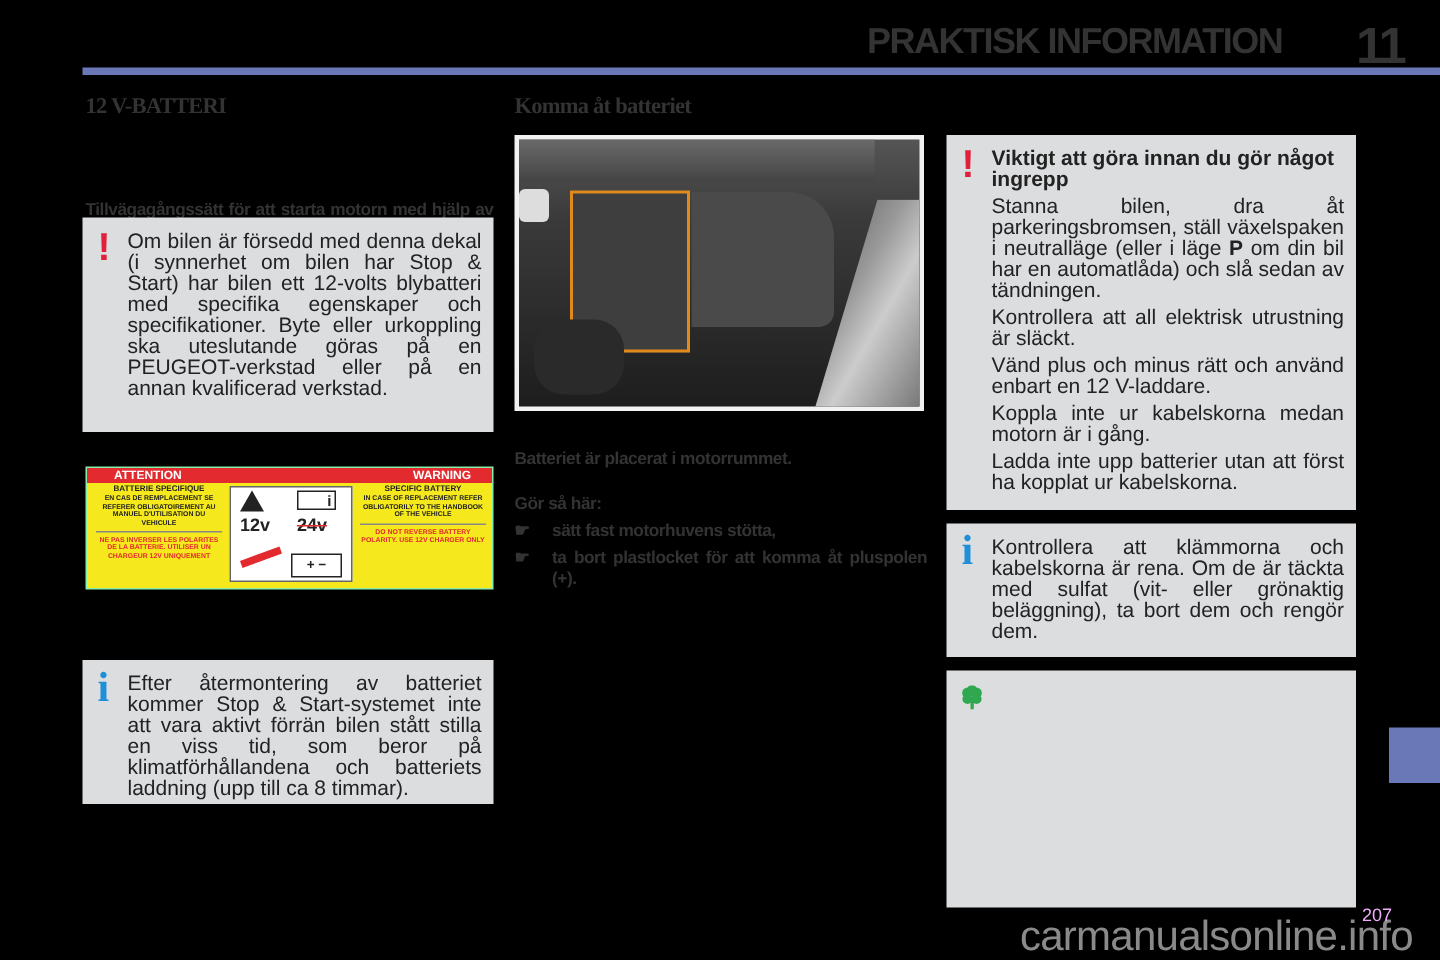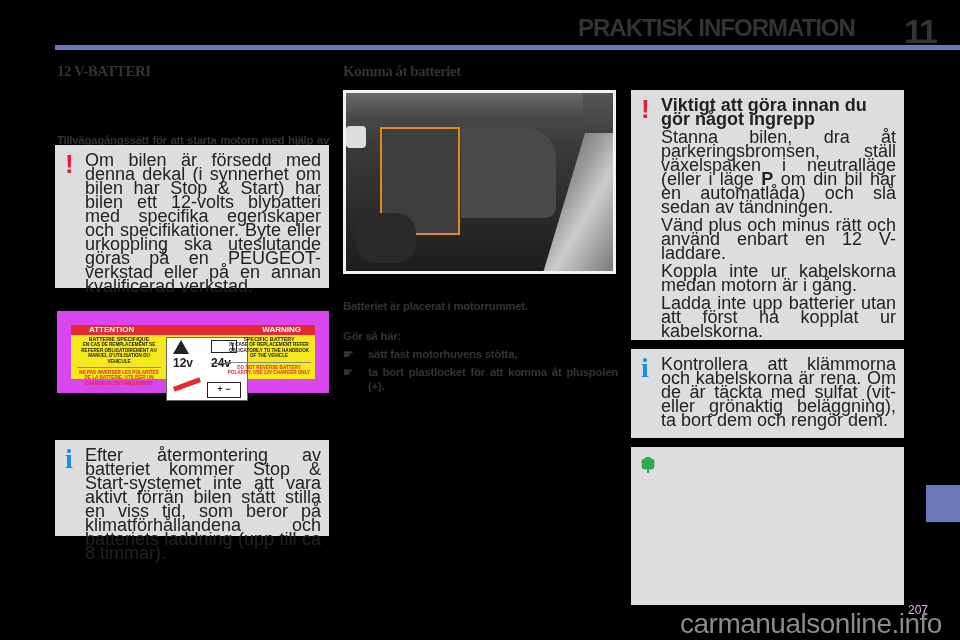--- a/index.html
+++ b/index.html
@@ -9,27 +9,27 @@
                color:#333; letter-spacing:-1px; font-family:"Liberation Sans", sans-serif; }
   .hdr-num { position:absolute; left:904px; top:12px; font-size:34px; font-weight:bold; color:#333;
              letter-spacing:-2px; }
   .hdr-rule { position:absolute; left:55px; top:45px; width:905px; height:5px; background:#6b78b8; }
   .side-tab { position:absolute; left:926px; top:485px; width:34px; height:37px; background:#6b78b8; }
   .h1 { position:absolute; font-weight:bold; font-size:15px; color:#333; letter-spacing:-0.5px;font-family:Liberation Serif, serif; }
   .lead { position:absolute; font-weight:bold; font-size:11.5px; line-height:14px; color:#333;
           text-align:justify; letter-spacing:-0.3px; }
   .box { position:absolute; background:#dcdddf; box-sizing:border-box; }
   .box .ic { position:absolute; left:10px; top:8px; font-weight:bold; }
-  .box .txt { position:absolute; left:30px; right:8px; top:8px; font-size:18px; line-height:14px;
+  .box .txt { position:absolute; left:30px; right:8px; top:8px; font-size:14px; line-height:14px;
               color:#222; text-align:justify; }
   .box .txt p { margin:0 0 4px 0; }
   .bang { color:#e2203a; font-size:26px; line-height:22px; font-family:"Liberation Sans", sans-serif; }
   .info-i { color:#1e8fd8; font-size:28px; line-height:22px; font-family:"Liberation Serif", serif; }
   .bold { font-weight:bold; }
-  .label { position:absolute; left:57px; top:311px; width:272px; height:82px; background:#d946ef; box-sizing:border-box; padding:14px; }
+  .label { position:absolute; left:57px; top:311px; width:272px; height:82px; background:#86efac; box-sizing:border-box; padding:1px; }
   .label-in { width:100%; height:100%; background:#f5e81c; position:relative; }
   .label-bar { position:absolute; left:0; right:0; top:0; height:10px; background:#e32a2f; color:#fff;
                font-size:8px; font-weight:bold; line-height:10px; }
   .label-bar .l { position:absolute; left:18px; }
   .label-bar .r { position:absolute; right:14px; }
   .lcol { position:absolute; top:12px; width:84px; font-size:4.6px; line-height:5.4px; text-align:center; font-weight:bold; }
   .lcol .t { color:#222; font-size:5.4px; }
   .lcol .w { color:#e32a2f; margin-top:3px; border-top:1px solid #888; padding-top:2px; }
   .lmid { position:absolute; left:95px; top:12px; width:82px; height:64px; background:#fff; border:1px solid #666; box-sizing:border-box; }
   .lmid .v12 { position:absolute; left:6px; top:18px; font-size:12px; font-weight:bold; color:#222; }
@@ -125,20 +125,21 @@
     <li><span class="arrow">☛</span><span>sätt fast motorhuvens stötta,</span></li>
     <li><span class="arrow">☛</span><span>ta bort plastlocket för att komma åt pluspolen (+).</span></li>
   </ul>
 </div>
 
 <div class="box" style="left:631px;top:90px;width:273px;height:250px;">
   <span class="ic bang">!</span>
   <div class="txt">
     <p class="bold" style="text-align:left;">Viktigt att göra innan du gör något ingrepp</p>
     <p><span>Stanna bilen, dra åt parkeringsbromsen, ställ växelspaken i neutralläge (eller i läge </span><span class="bold">P</span><span> om din bil har en automatlåda) och slå sedan av tändningen.</span></p>
+    <p>Kontrollera att all elektrisk utrustning är släckt.</p>
     <p>Vänd plus och minus rätt och använd enbart en 12 V-laddare.</p>
     <p>Koppla inte ur kabelskorna medan motorn är i gång.</p>
     <p>Ladda inte upp batterier utan att först ha kopplat ur kabelskorna.</p>
   </div>
 </div>
 
 <div class="box" style="left:631px;top:349px;width:273px;height:89px;">
   <span class="ic info-i">i</span>
   <div class="txt">Kontrollera att klämmorna och kabelskorna är rena. Om de är täckta med sulfat (vit- eller grönaktig beläggning), ta bort dem och rengör dem.</div>
 </div>

